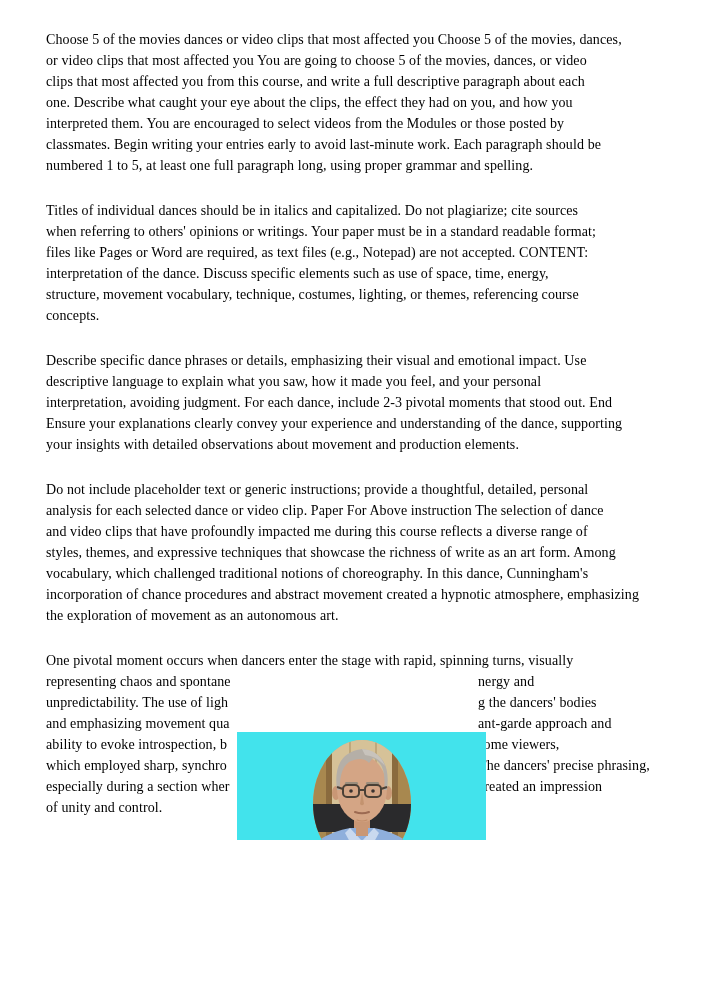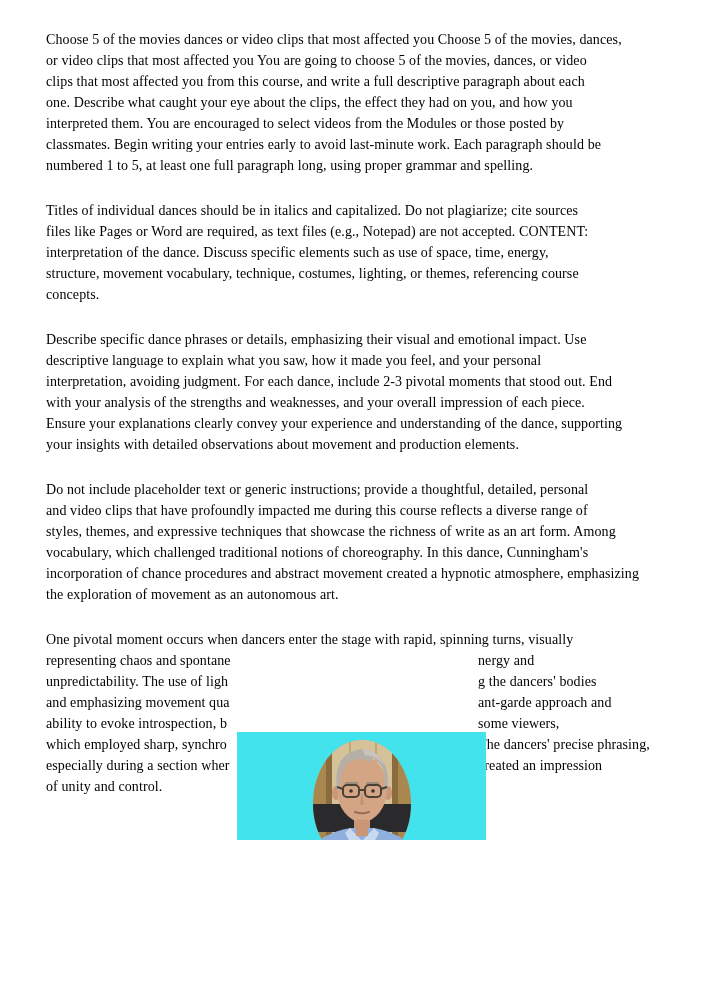--- a/index.html
+++ b/index.html
@@ -31,37 +31,38 @@
       <div class="line">or video clips that most affected you You are going to choose 5 of the movies, dances, or video</div>
       <div class="line">clips that most affected you from this course, and write a full descriptive paragraph about each</div>
       <div class="line">one. Describe what caught your eye about the clips, the effect they had on you, and how you</div>
       <div class="line">interpreted them. You are encouraged to select videos from the Modules or those posted by</div>
       <div class="line">classmates. Begin writing your entries early to avoid last-minute work. Each paragraph should be</div>
       <div class="line">numbered 1 to 5, at least one full paragraph long, using proper grammar and spelling.</div>
     </div>
 
     <div class="para">
       <div class="line">Titles of individual dances should be in italics and capitalized. Do not plagiarize; cite sources</div>
+      <div class="line">when referring to others' opinions or writings. Your paper must be in a standard readable format;</div>
       <div class="line">files like Pages or Word are required, as text files (e.g., Notepad) are not accepted. CONTENT:</div>
       <div class="line">interpretation of the dance. Discuss specific elements such as use of space, time, energy,</div>
       <div class="line">structure, movement vocabulary, technique, costumes, lighting, or themes, referencing course</div>
       <div class="line">concepts.</div>
     </div>
 
     <div class="para">
       <div class="line">Describe specific dance phrases or details, emphasizing their visual and emotional impact. Use</div>
       <div class="line">descriptive language to explain what you saw, how it made you feel, and your personal</div>
       <div class="line">interpretation, avoiding judgment. For each dance, include 2-3 pivotal moments that stood out. End</div>
-      <div class="line">with your analysis of the strengths and weaknesses, and your overall impression of each piece.</div>
       <div class="line">Ensure your explanations clearly convey your experience and understanding of the dance, supporting</div>
       <div class="line">your insights with detailed observations about movement and production elements.</div>
     </div>
 
     <div class="para">
       <div class="line">Do not include placeholder text or generic instructions; provide a thoughtful, detailed, personal</div>
+      <div class="line">analysis for each selected dance or video clip. Paper For Above instruction The selection of dance</div>
       <div class="line">and video clips that have profoundly impacted me during this course reflects a diverse range of</div>
       <div class="line">styles, themes, and expressive techniques that showcase the richness of write as an art form. Among</div>
       <div class="line">vocabulary, which challenged traditional notions of choreography. In this dance, Cunningham's</div>
       <div class="line">incorporation of chance procedures and abstract movement created a hypnotic atmosphere, emphasizing</div>
       <div class="line">the exploration of movement as an autonomous art.</div>
     </div>
 
     <div class="para">
       <div class="line">One pivotal moment occurs when dancers enter the stage with rapid, spinning turns, visually</div>
       <div class="line">

